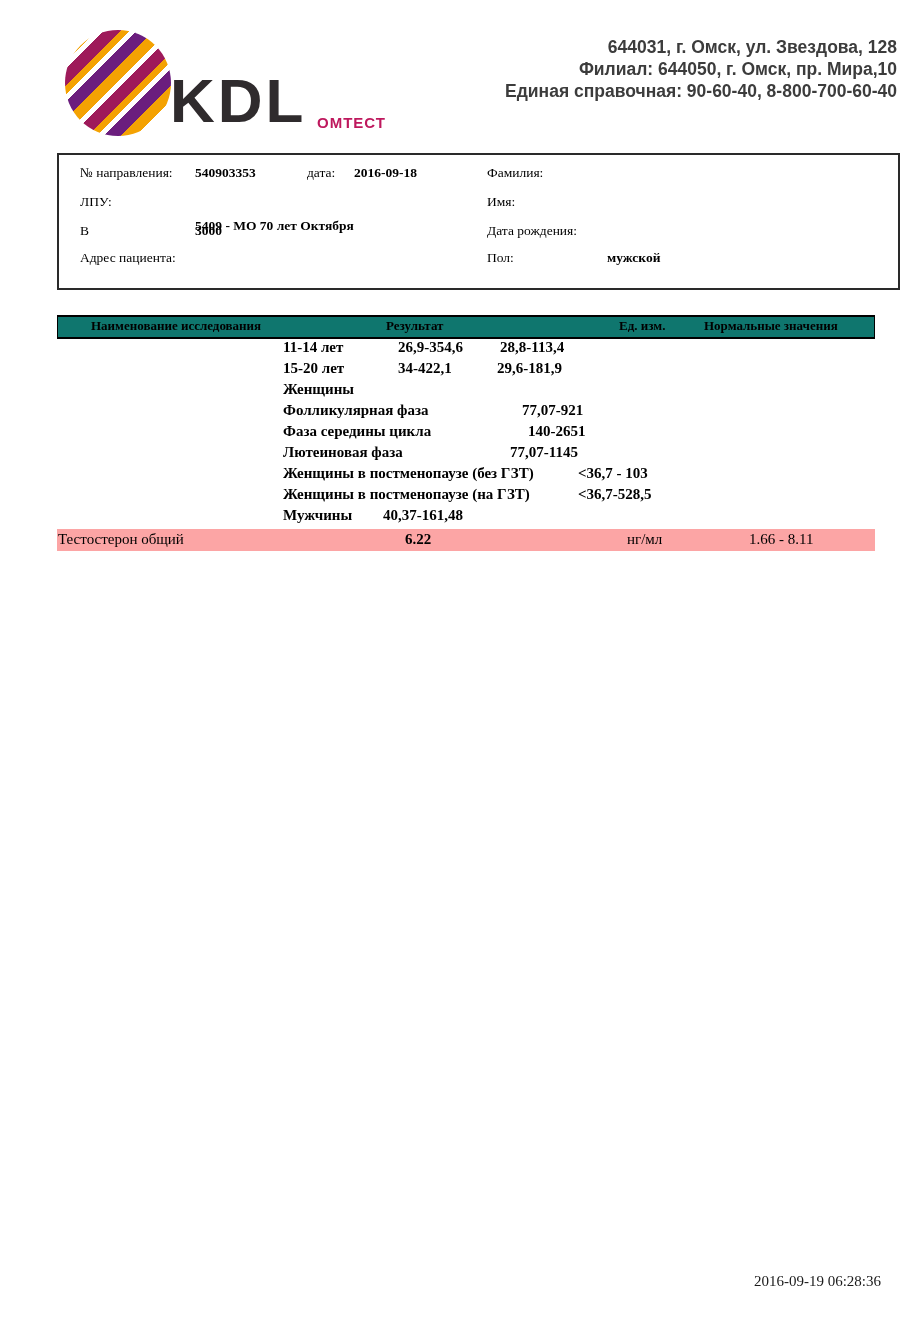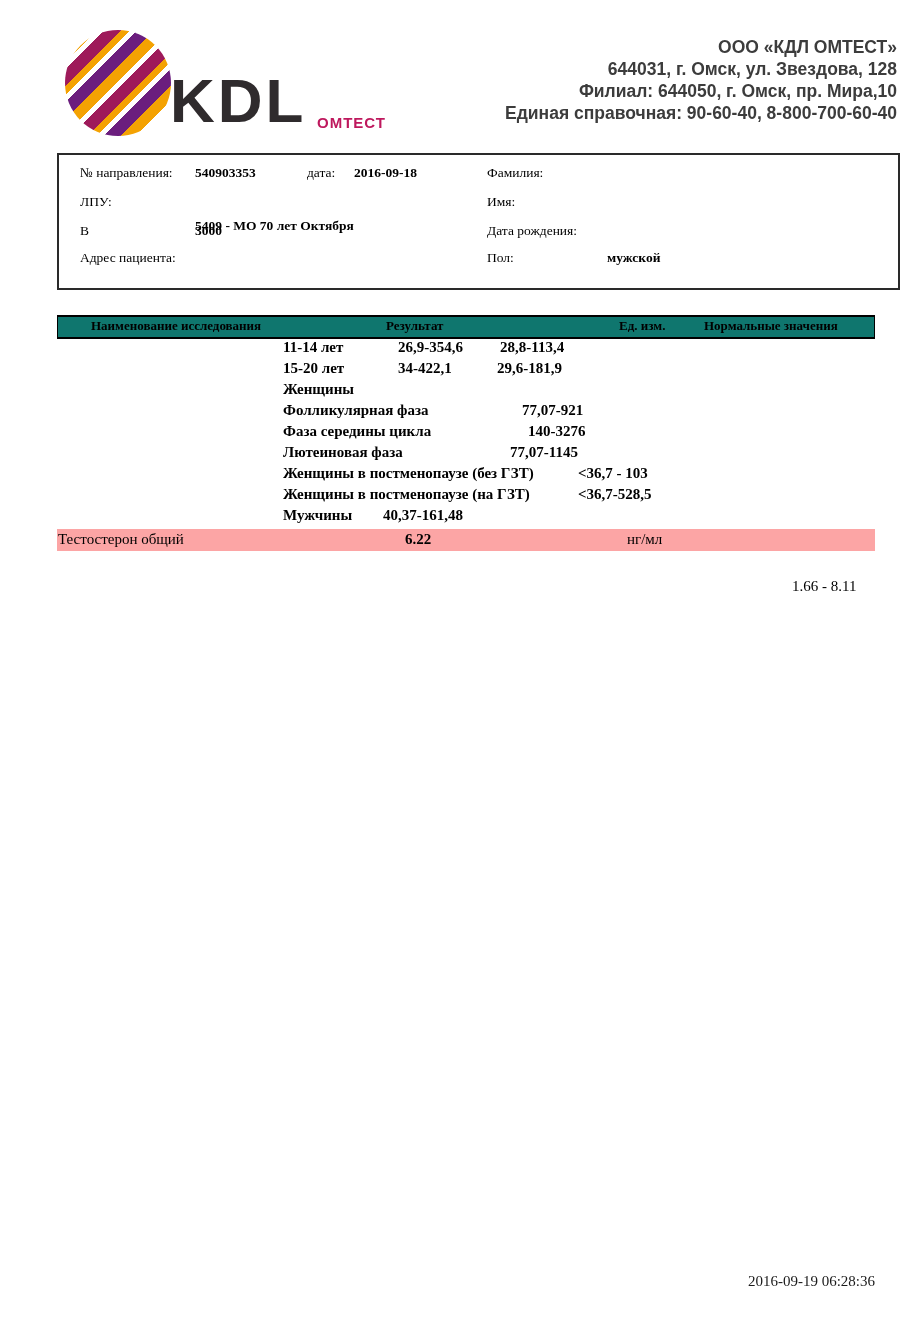--- a/index.html
+++ b/index.html
@@ -74,35 +74,34 @@
   .r0 .v1{left:341px;} .r0 .v2{left:443px;}
   .r1 .v1{left:341px;} .r1 .v2{left:440px;}
   .r3 .v1{left:465px;}
   .r4 .v1{left:471px;}
   .r5 .v1{left:453px;}
   .r6 .v1{left:521px;}
   .r7 .v1{left:521px;}
   .r8 .v1{left:326px;}
   
   .footer-ts{
-    position:absolute;right:40px;top:1273px;
+    position:absolute;right:34px;top:1273px;
     font-size:15px;color:#1a1a1a;
   }
 </style>
 </head>
 <body>
 
 <div class="page">
 
   <div class="logo-ball"></div>
   <div class="logo-kdl">KDL</div>
   <div class="logo-sub">ОМТЕСТ</div>
 
   <div class="hdr">
-    <div>ООО «КДЛ ОМТЕСТ»</div>
     <div>644031,  г. Омск, ул. Звездова, 128</div>
     <div>Филиал: 644050,  г. Омск, пр. Мира,10</div>
     <div>Единая справочная: 90-60-40, 8-800-700-60-40</div>
   </div>
 
   <div class="pbox">
     <span style="left:21px;top:10px;">№ направления:</span>
     <span style="left:136px;top:10px;" class="b">540903353</span>
     <span style="left:248px;top:10px;">дата:</span>
     <span style="left:295px;top:10px;" class="b">2016-09-18</span>
@@ -146,21 +145,21 @@
       <span class="lbl">Женщины</span>
     </div>
 
     <div class="trow r3">
       <span class="lbl">Фолликулярная фаза</span>
       <span class="v1">77,07-921</span>
     </div>
 
     <div class="trow r4">
       <span class="lbl">Фаза середины цикла</span>
-      <span class="v1">140-3276</span>
+      <span class="v1">140-2651</span>
     </div>
 
     <div class="trow r5">
       <span class="lbl">Лютеиновая фаза</span>
       <span class="v1">77,07-1145</span>
     </div>
 
     <div class="trow r6">
       <span class="lbl">Женщины в постменопаузе (без ГЗТ)</span>
       <span class="v1">&lt;36,7 - 103</span>
@@ -173,20 +172,20 @@
 
     <div class="trow r8">
       <span class="lbl">Мужчины</span>
       <span class="v1">40,37-161,48</span>
     </div>
 
     <div class="result-row">
       <span style="left:1px;">Тестостерон общий</span>
       <span style="left:348px;" class="b">6.22</span>
       <span style="left:570px;">нг/мл</span>
-      <span style="left:735px;margin-top:47px;">1.66 - 8.11</span>
+      <span style="left:692px;">1.66 - 8.11</span>
     </div>
 
   </div>
 
   <div class="footer-ts">2016-09-19 06:28:36</div>
 
 </div>
 
 </body></html>

